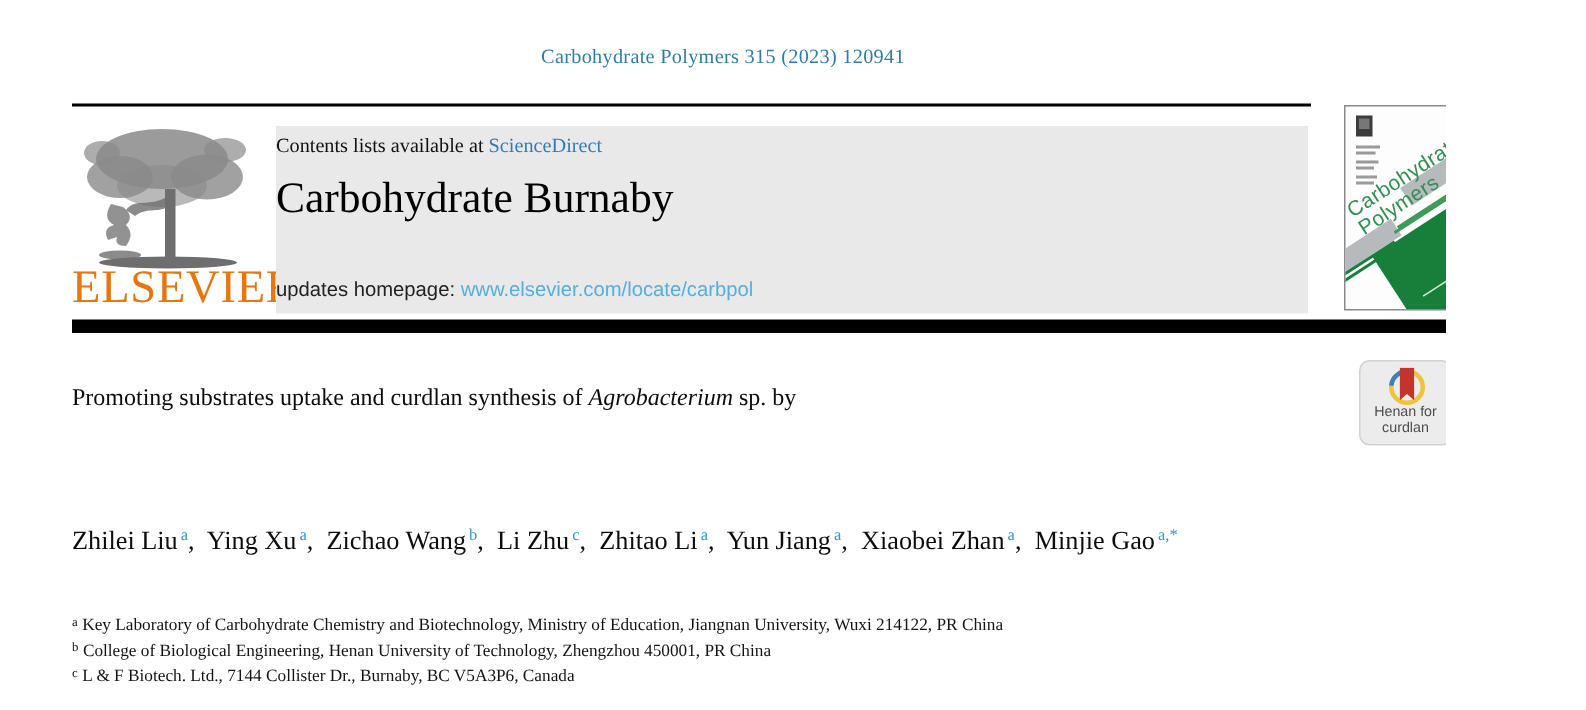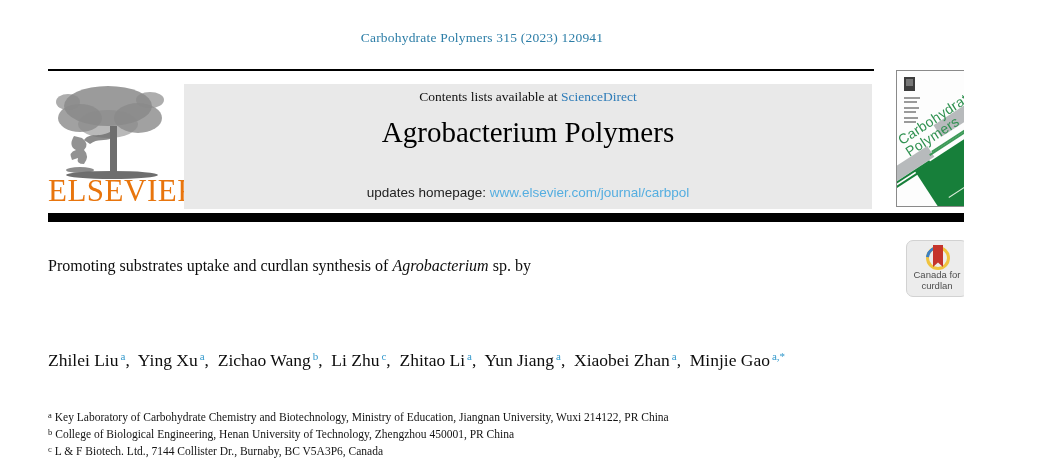--- a/index.html
+++ b/index.html
@@ -21,21 +21,21 @@
   }
   
   .citation{
     position:absolute;top:30px;left:0;width:100%;text-align:center;
     font-size:13.5px;color:var(--citation_blue);letter-spacing:.2px;
   }
   
   .rule-top{position:absolute;left:48px;top:69px;width:826px;height:2px;background:#000;}
   .banner-gray{
     position:absolute;left:184px;top:84px;width:688px;height:125px;
-    background:var(--banner_gray);text-align:center;
+    background:var(--banner_gray);
   }
   .contents-line{position:absolute;top:5px;width:100%;font-size:13.5px;color:#111;}
   .contents-line .sd-link{color:var(--link_blue);}
   .journal-title{position:absolute;top:32px;width:100%;font-size:29px;color:#000;}
   .homepage-line{
     position:absolute;top:101px;width:100%;
     font-family:"Liberation Sans", sans-serif;font-size:13.5px;color:#222;
   }
   .homepage-line .hp-link{color:var(--link_light_blue);text-decoration:none;}
   
@@ -142,23 +142,23 @@
         <ellipse cx="30" cy="90" rx="14" ry="3" opacity=".8"></ellipse>
       </g>
     </svg>
     <div class="elsevier-word">ELSEVIER</div>
   </div>
 
   <div class="banner-gray">
     <div class="contents-line">
       <span>Contents lists available at </span><span class="sd-link">ScienceDirect</span>
     </div>
-    <div class="journal-title">Agrobacterium Polymers</div>
+    <div class="journal-title">Carbohydrate Burnaby</div>
     <div class="homepage-line">
-      <span>updates homepage: </span><span class="hp-link">www.elsevier.com/journal/carbpol</span>
+      <span>updates homepage: </span><span class="hp-link">www.elsevier.com/locate/carbpol</span>
     </div>
   </div>
 
   <div class="cover">
     <div class="cover-emblem"></div>
     <div class="tiny-bar" style="left:7px;top:26px;width:16px;"></div>
     <div class="tiny-bar" style="left:7px;top:30px;width:13px;"></div>
     <div class="tiny-bar" style="left:7px;top:36px;width:15px;"></div>
     <div class="tiny-bar" style="left:7px;top:40px;width:12px;"></div>
     <div class="tiny-bar" style="left:7px;top:46px;width:14px;"></div>
@@ -187,21 +187,21 @@
 
   <div class="bar-bottom"></div>
 
   <div class="badge">
     <div class="badge-icon">
       <div class="badge-ring"></div>
       <div class="badge-arc"></div>
       <div class="badge-bookmark"></div>
     </div>
     <div class="badge-text">
-      <div>Canada for</div>
+      <div>Henan for</div>
       <div>curdlan</div>
     </div>
   </div>
 
   <h1 class="article-title" style="font-weight:normal;">
     <div><span>Promoting substrates uptake and curdlan synthesis of </span><span class="it">Agrobacterium</span><span> sp. by</span></div>
   </h1>
 
   <div class="authors" id="authors"><span class="author"><span>Zhilei Liu</span><sup>a</sup></span>,&nbsp; <span class="author"><span>Ying Xu</span><sup>a</sup></span>,&nbsp; <span class="author"><span>Zichao Wang</span><sup>b</sup></span>,&nbsp; <span class="author"><span>Li Zhu</span><sup>c</sup></span>,&nbsp; <span class="author"><span>Zhitao Li</span><sup>a</sup></span>,&nbsp; <span class="author"><span>Yun Jiang</span><sup>a</sup></span>,&nbsp; <span class="author"><span>Xiaobei Zhan</span><sup>a</sup></span>,&nbsp; <span class="author"><span>Minjie Gao</span><sup>a,*</sup></span></div>
 

